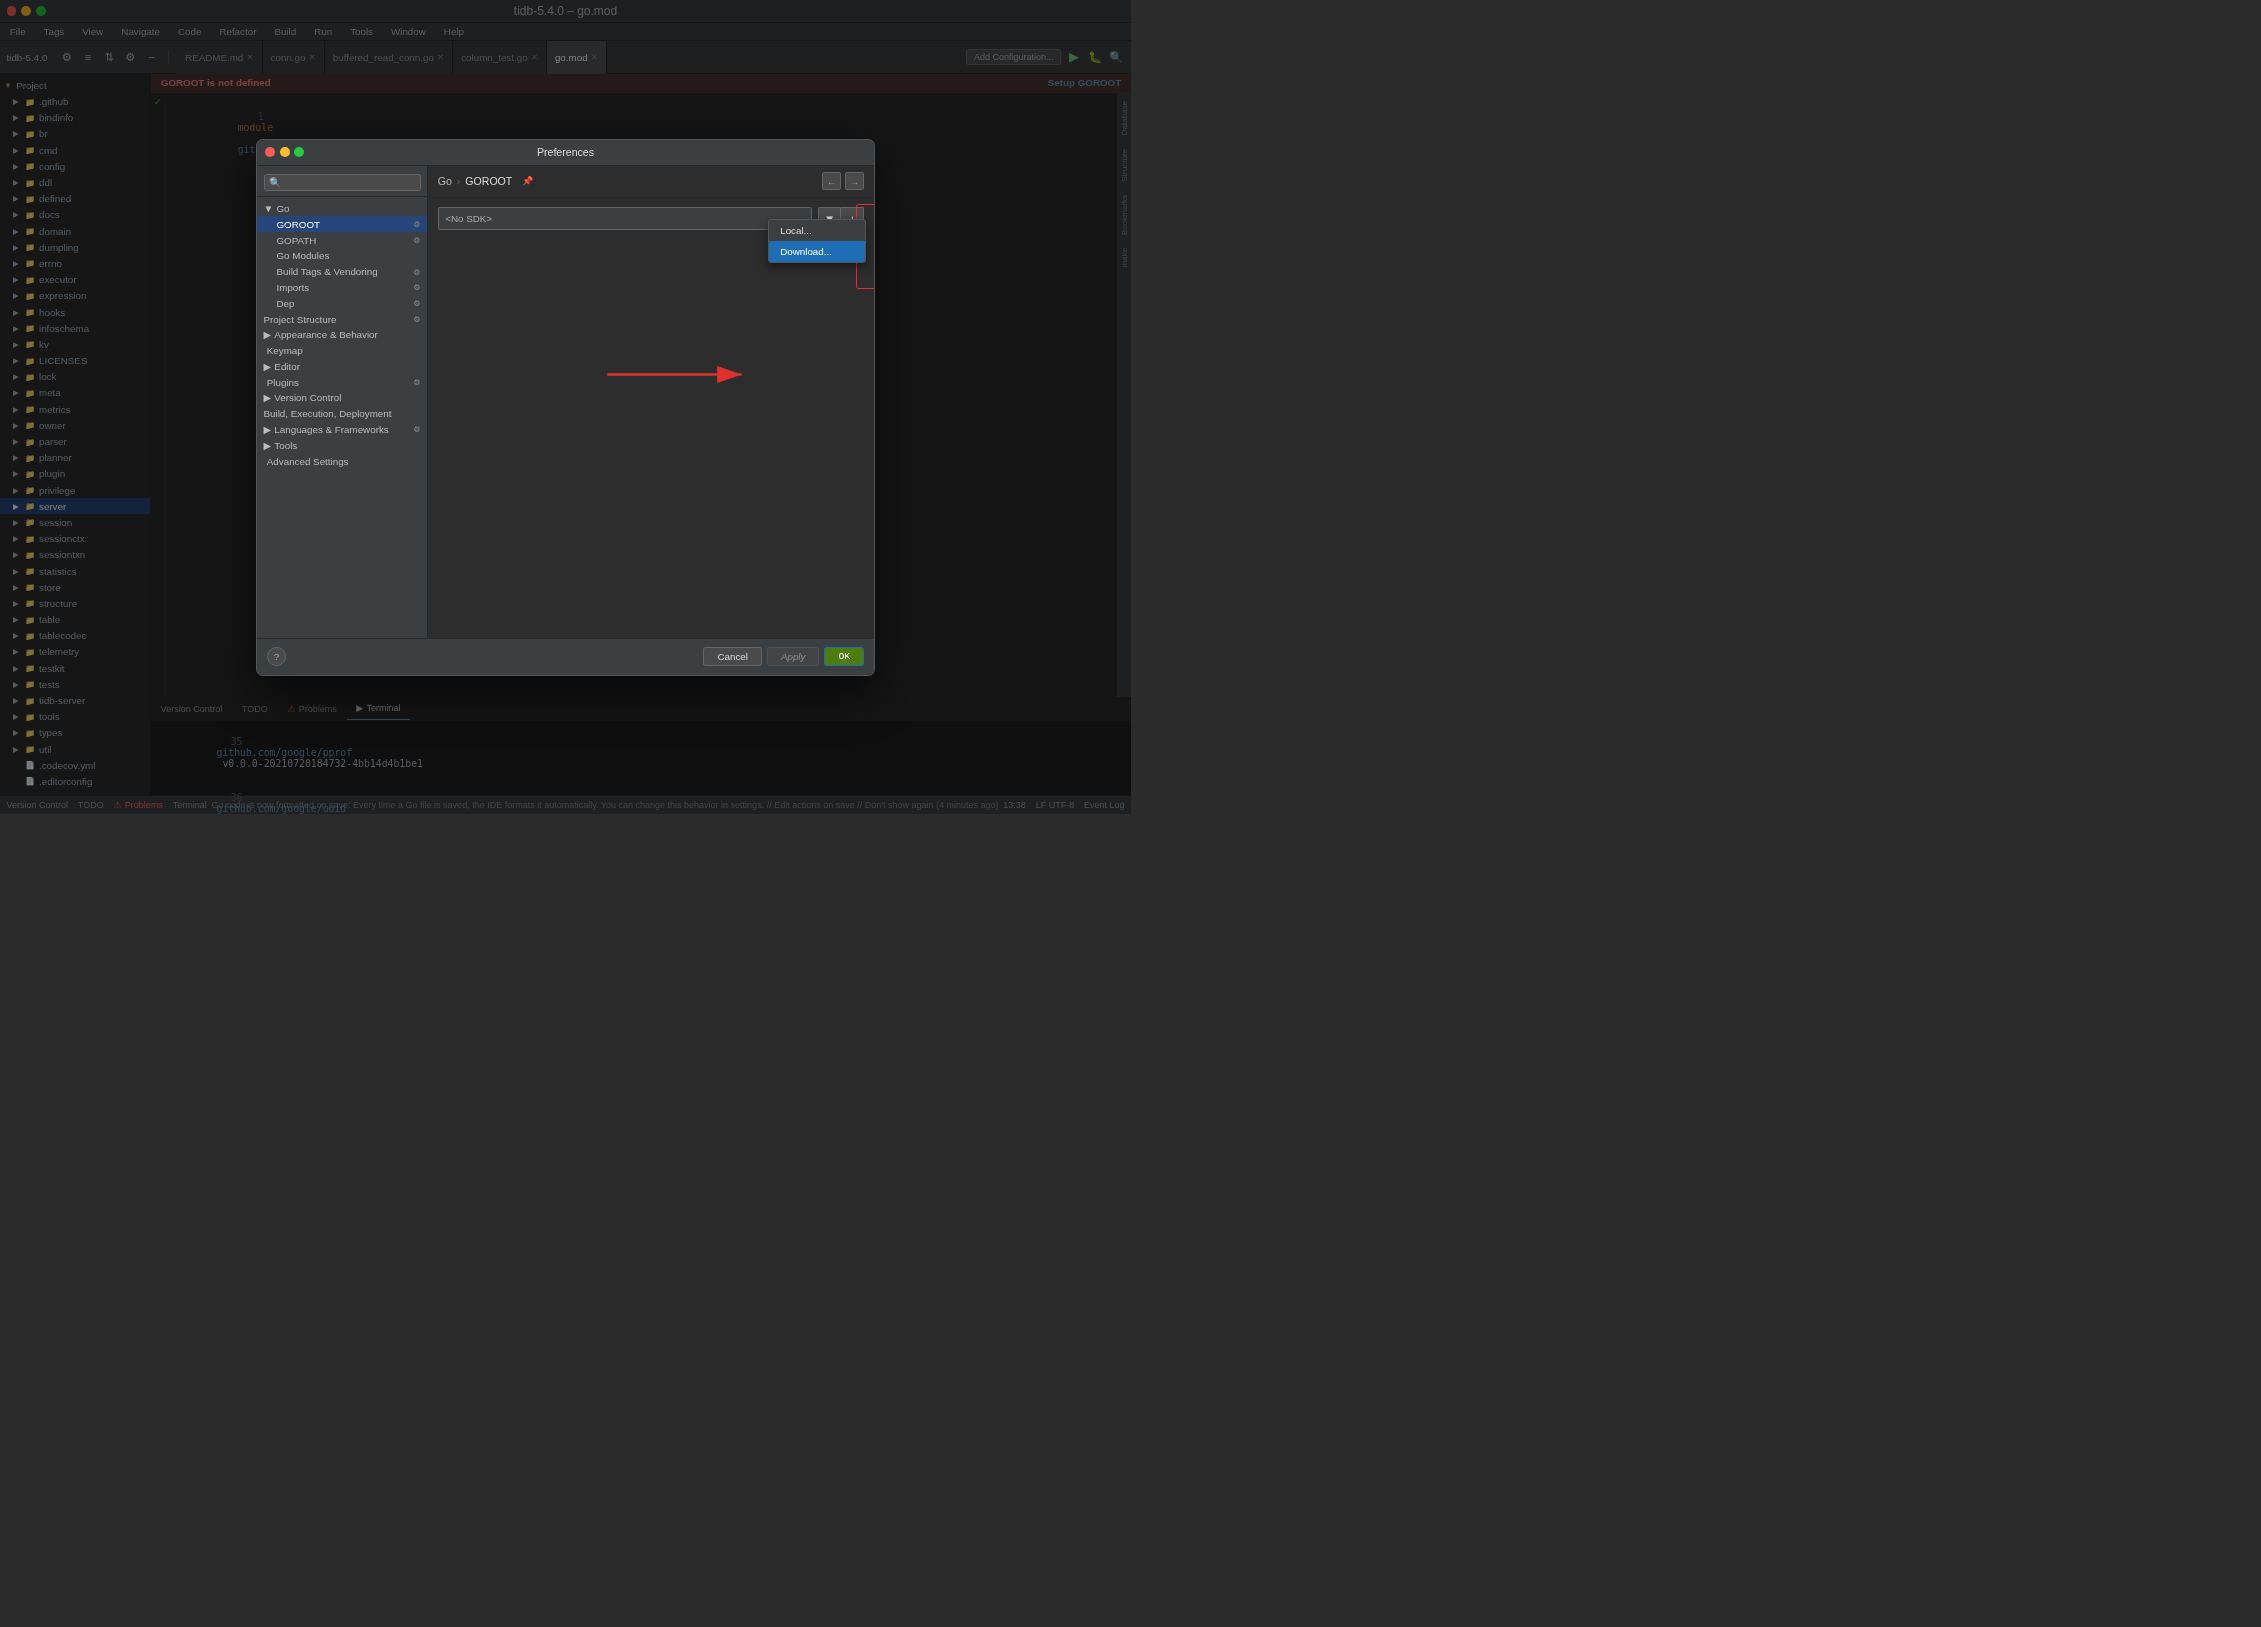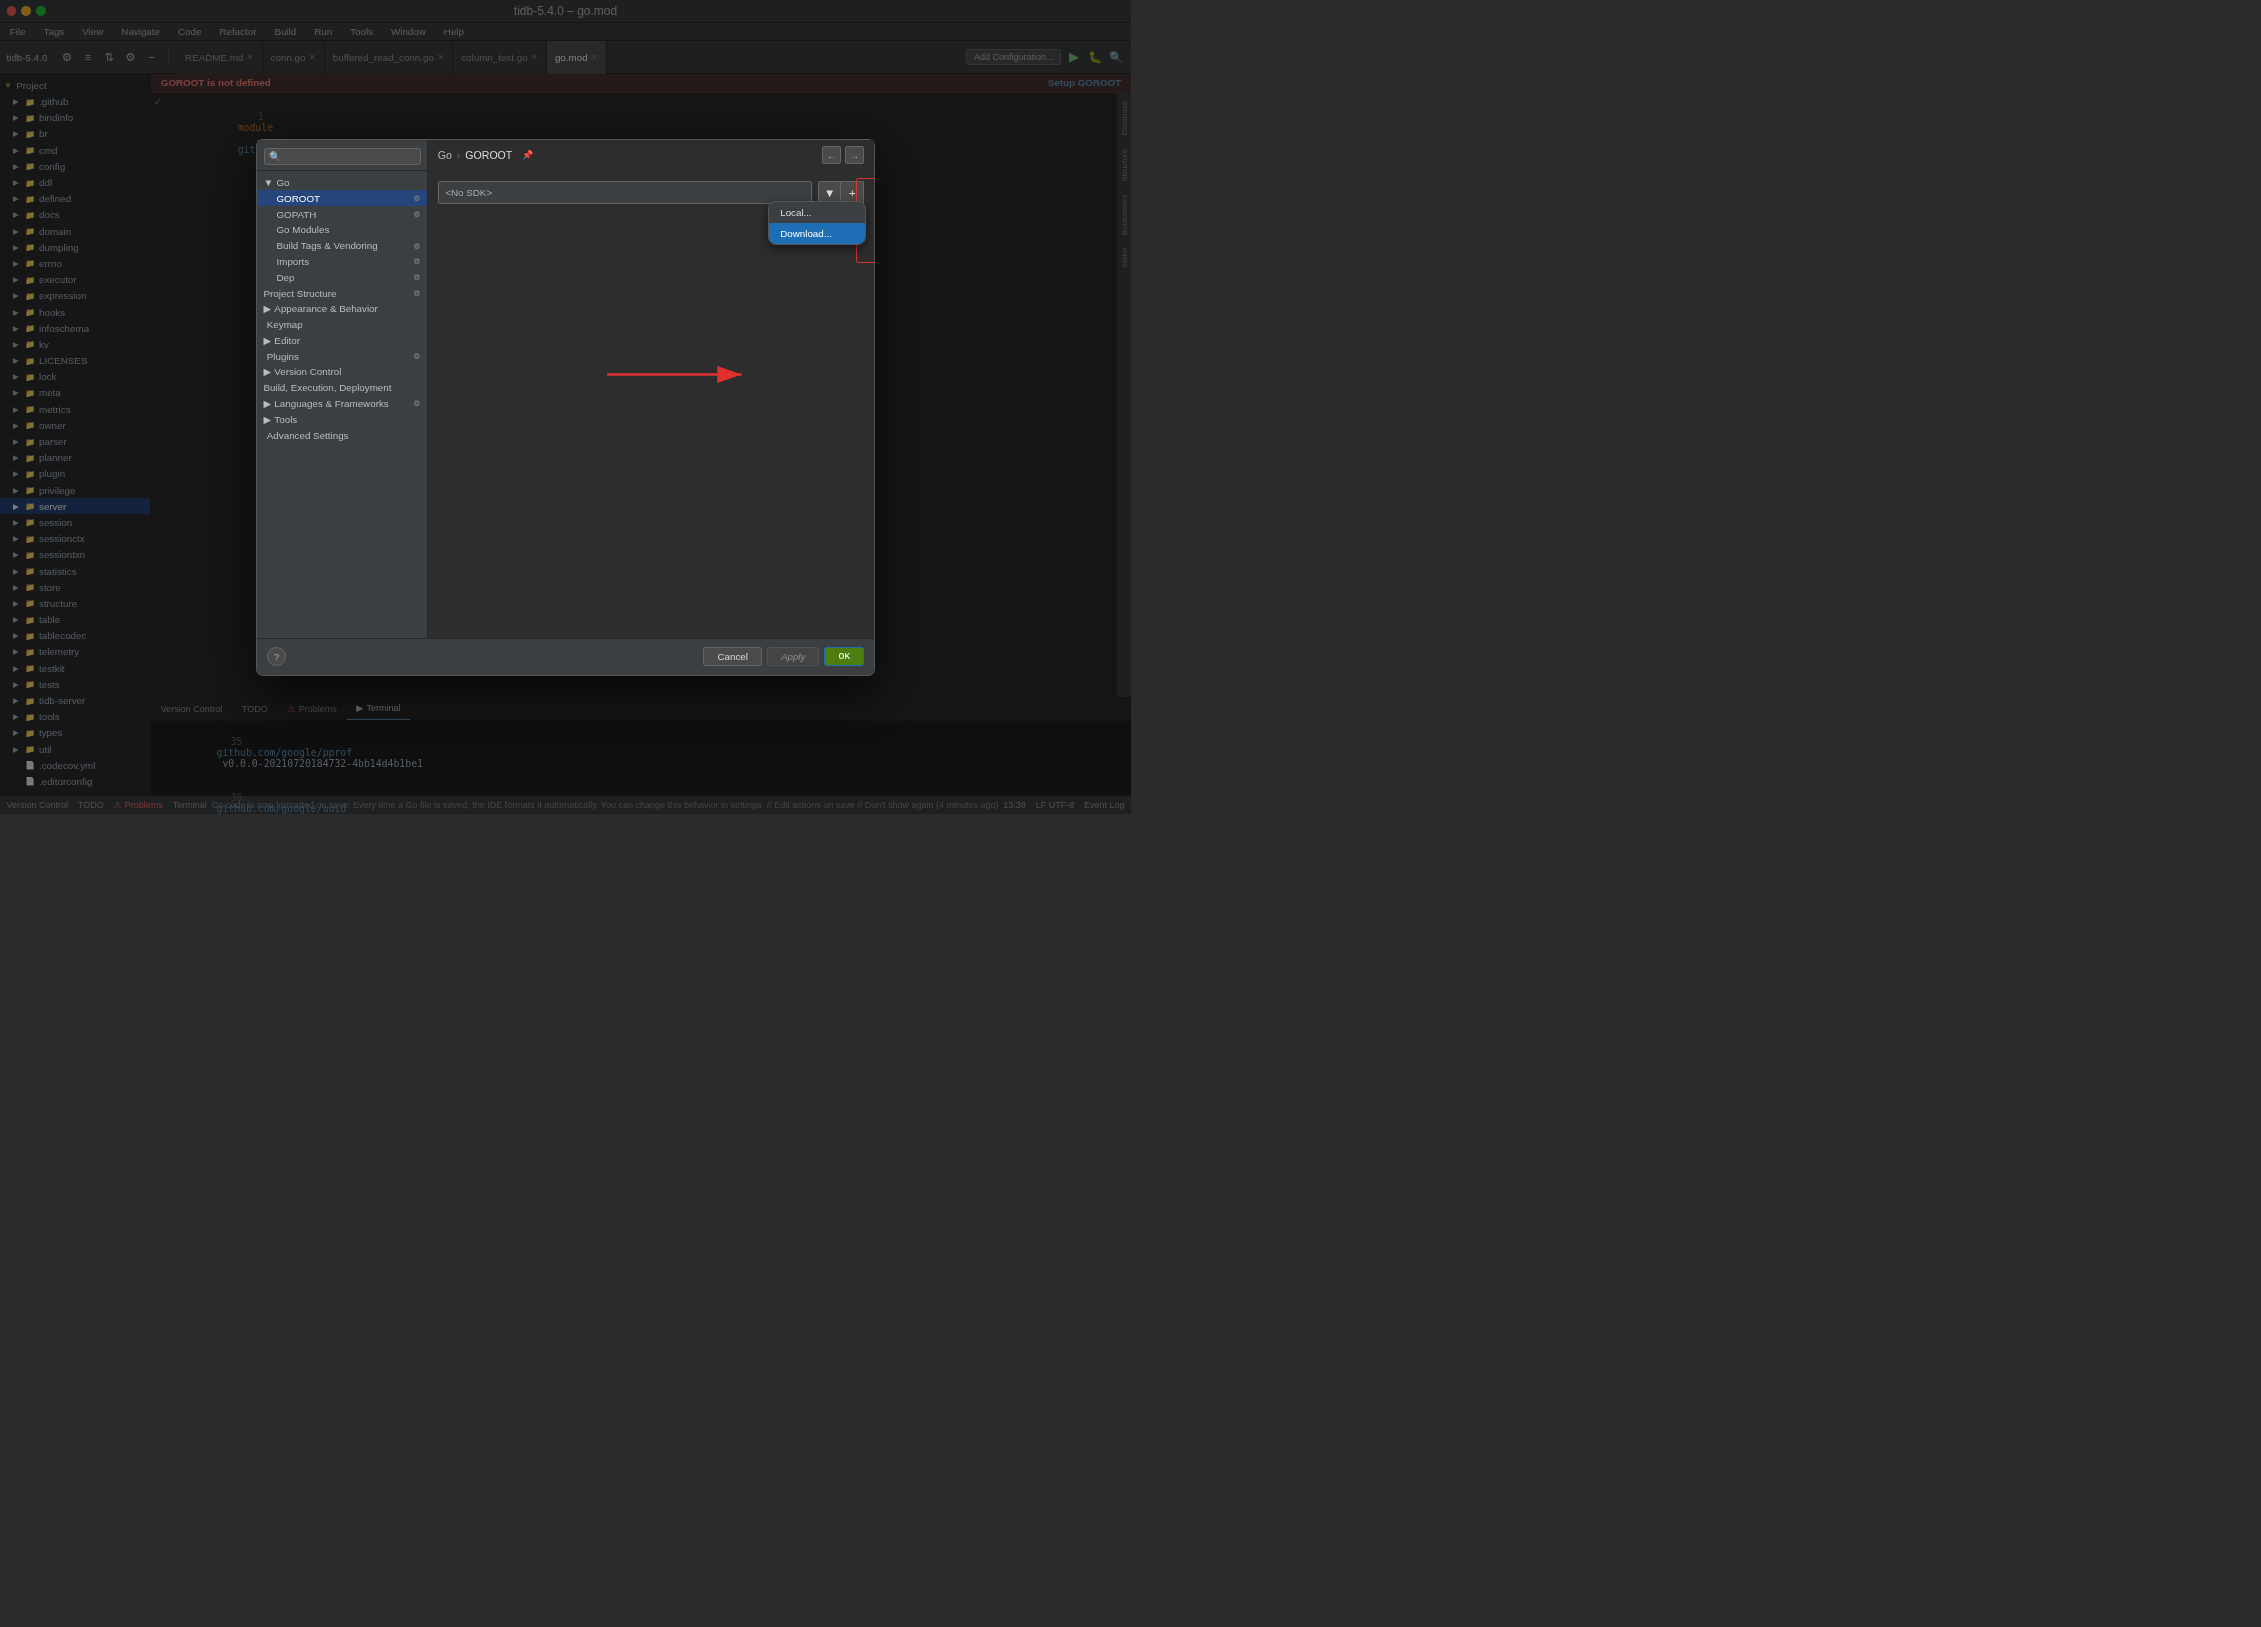--- a/index.html
+++ b/index.html
@@ -437,25 +437,25 @@
       width: 23px; height: 23px;
       display: flex; align-items: center; justify-content: center;
       cursor: pointer;
     }
     .sdk-btn:first-child { border-radius: 1.6px 0 0 1.6px; }
     .sdk-btn:last-child { border-radius: 0 1.6px 1.6px 0; border-left: none; }
 
     
     .sdk-dropdown-popup {
       position: absolute;
-      top: 20px;
+      top: 12px;
       right: -1.6px;
       background: #3c3f41;
       border: 0.8px solid #555;
-      border-radius: 8px;
+      border-radius: 3px;
       box-shadow: 0 3.3px 9.8px rgba(0,0,0,0.5);
       z-index: 200;
       min-width: 98px;
       overflow: hidden;
     }
     .sdk-dropdown-item {
       padding: 4.9px 11.4px;
       font-size: 9.8px;
       color: #dddddd;
       cursor: pointer;
@@ -978,20 +978,28 @@
   <div class="statusbar-right">
     <span>13:38</span>
     <span>LF  UTF-8</span>
     <span>Event Log</span>
   </div>
 </div>
 
 <div class="modal-overlay">
   <div class="preferences-dialog">
 
+    <div class="pref-titlebar">
+      <div class="pref-traffic">
+        <div class="pref-tl pref-tl-r"></div>
+        <div class="pref-tl pref-tl-y"></div>
+        <div class="pref-tl pref-tl-g"></div>
+      </div>
+      <span class="pref-title">Preferences</span>
+    </div>
 
     <div class="pref-body">
 
       <div class="pref-sidebar">
         <div class="pref-search">
           <input type="text" placeholder="🔍" style="width: 100%; background: rgb(74, 74, 74); border: 0.8px solid rgb(102, 102, 102); border-radius: 2.4px; color: rgb(221, 221, 221); font-size: 9.8px; padding: 2.4px 4.9px; outline: none;">
         </div>
 
         <div class="pref-nav-section">
           <span>▼</span>

